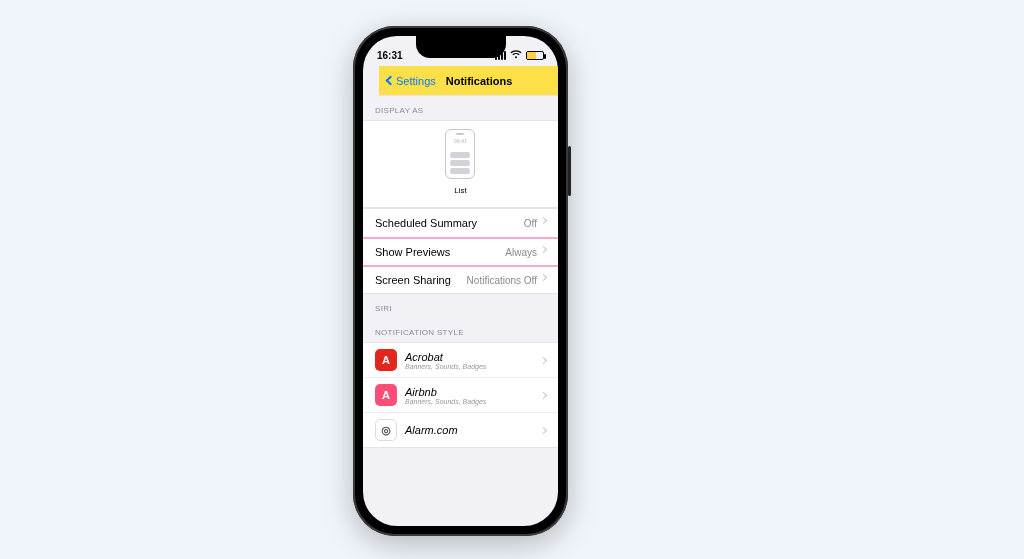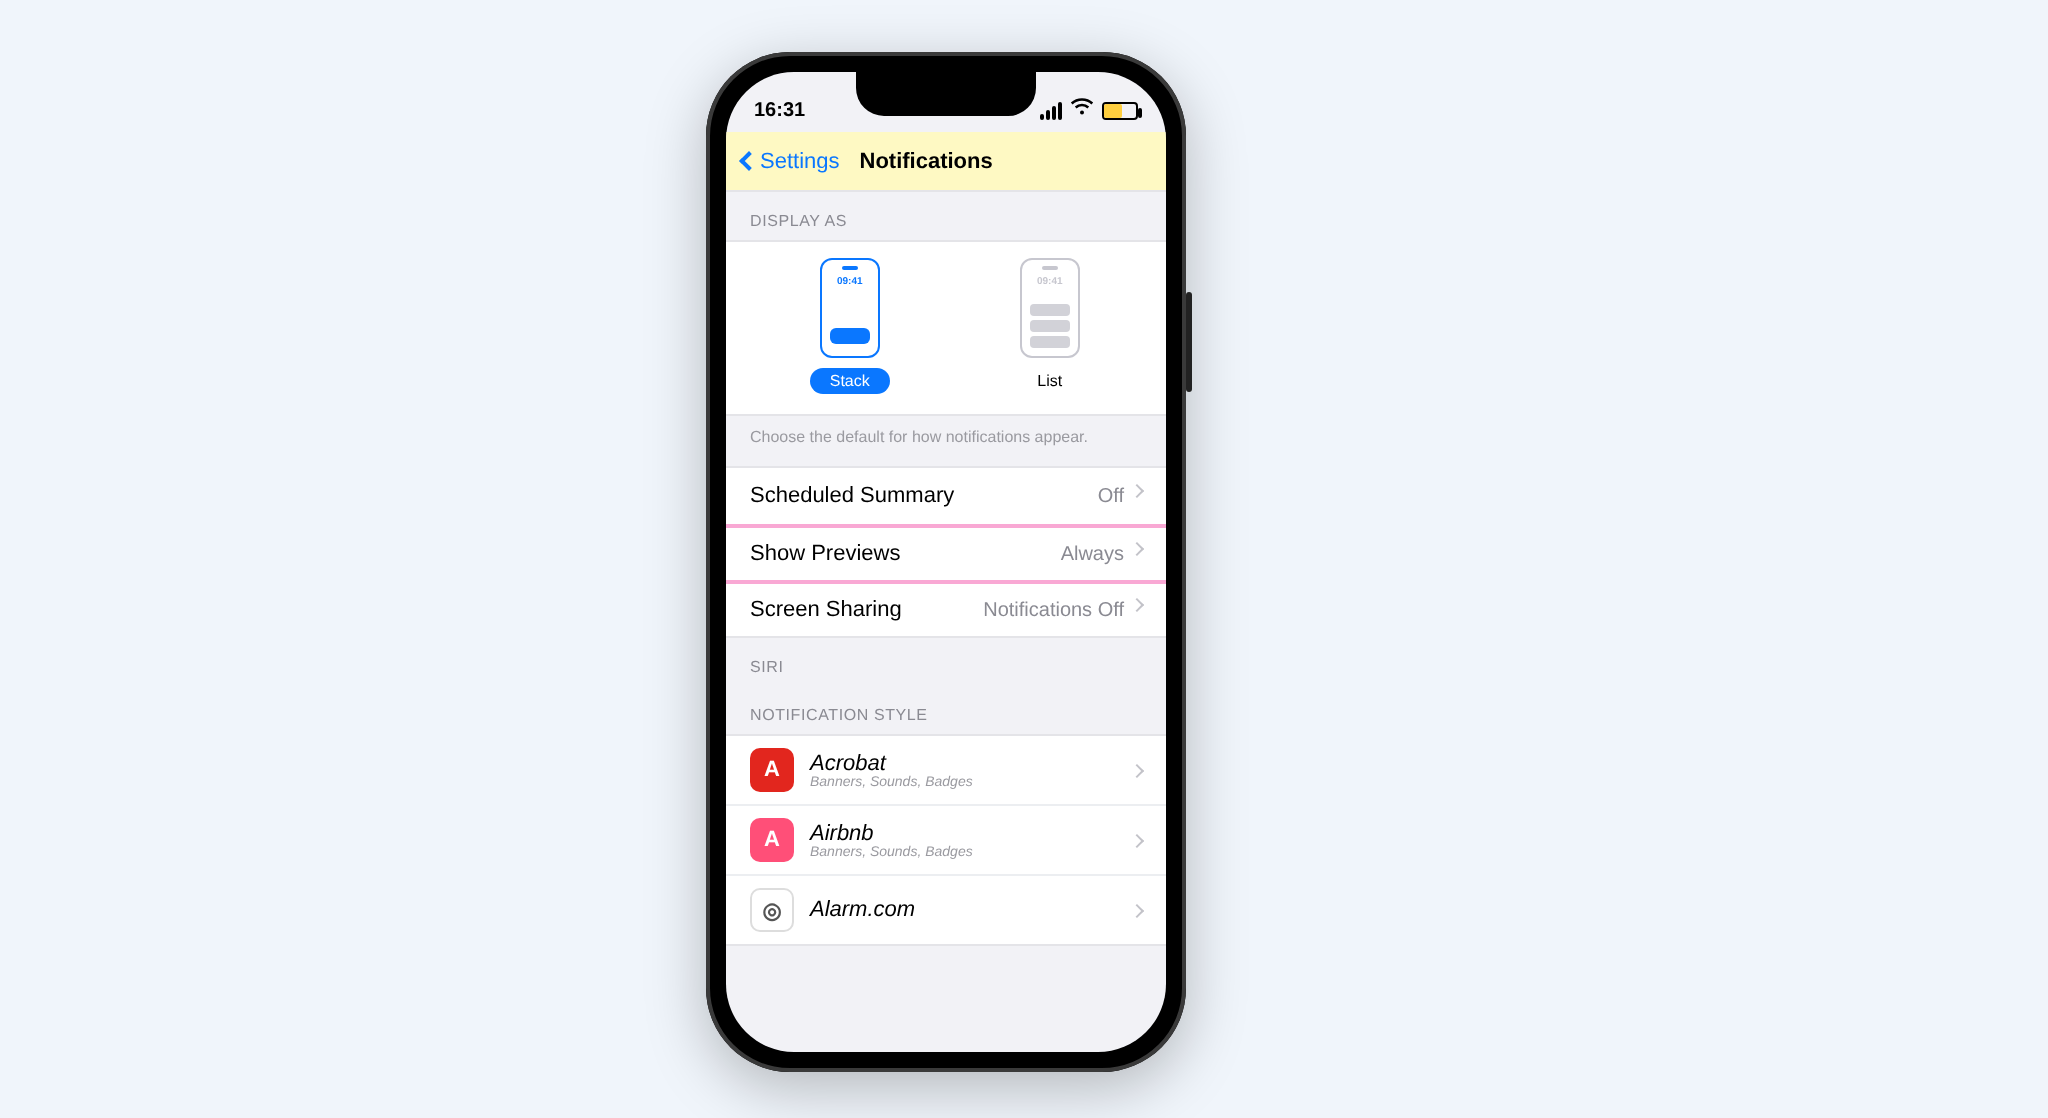--- a/index.html
+++ b/index.html
@@ -7,21 +7,21 @@
   body {
     background: #f0f5fb;
     font-family: -apple-system, BlinkMacSystemFont, "Helvetica Neue", Arial, sans-serif;
     position: relative;
     overflow: hidden;
   }
   
   .phone {
     position: absolute;
     left: 353px; top: 26px;
-    width: 240px; height: 510px;
+    width: 215px; height: 510px;
     background: #000;
     border-radius: 42px;
     box-shadow: 0 8px 30px rgba(0,0,0,.25), inset 0 0 0 2px #3a3a3a;
     padding: 10px;
   }
   .phone::after{ 
     content:"";
     position:absolute; right:-3px; top:120px; width:3px; height:50px; background:#222; border-radius:2px;
   }
   .screen {
@@ -46,23 +46,23 @@
   .status .right { display:flex; align-items:center; gap:4px; }
   .bars { display:inline-flex; align-items:flex-end; gap:1px; }
   .bars i { width:2px; background:#000; display:inline-block; border-radius:1px;}
   .bars i:nth-child(1){height:3px}.bars i:nth-child(2){height:5px}.bars i:nth-child(3){height:7px}.bars i:nth-child(4){height:9px}
   .battery { width:18px;height:9px;border:1px solid #000;border-radius:2px;position:relative;}
   .battery::after{content:"";position:absolute;right:-3px;top:2px;width:2px;height:5px;background:#000;border-radius:1px;}
   .battery i{display:block;height:100%;width:55%;background:#ffcf3f;border-radius:1px;}
   
   .navhdr {
     height: 30px;
-    background:#fef9c3;
+    background:#fde047;
     border-bottom:1px solid #e4e4e8;
-    display:flex; align-items:center; padding:0 8px; font-size:11px;
+    display:flex; align-items:center; padding:0 8px; font-size:11px;margin-left:16px;
   }
   .back { color:#0a77ff; display:flex; align-items:center; gap:2px; font-weight:400;}
   .chev-left { width:7px;height:7px;border-left:2px solid #0a77ff;border-bottom:2px solid #0a77ff;transform:rotate(45deg);}
   .navtitle { font-weight:600; margin-left:10px;}
   
   .content { height: calc(100% - 60px); overflow:hidden; font-size:11px; }
   .sect-label { font-size:8px; color:#8a8a92; letter-spacing:.3px; text-transform:uppercase; padding:10px 12px 5px;}
   .sect-caption { font-size:8px; color:#9a9aa0; padding:6px 12px 10px;}
   .group { background:#fff; border-top:1px solid #e4e4e8; border-bottom:1px solid #e4e4e8;}
   .row { display:flex; align-items:center; justify-content:space-between; padding:7px 12px; min-height:28px;}
@@ -127,41 +127,31 @@
         <span class="chev-left"></span>
         <span>Settings</span>
       </span>
       <span class="navtitle">Notifications</span>
     </div>
 
     <div class="content">
 
       <div class="sect-label">DISPLAY AS</div>
       <div class="displayas">
-        <div class="opt sel">
-          <div class="thumb">
-            <div class="ttick"></div>
-              <div class="ttime">09:41</div>
-            <div class="stack2"></div>
-              <div class="stack1"></div>
-          </div>
-          <span class="cap">Stack</span>
-        </div>
         <div class="opt">
           <div class="thumb">
             <div class="ttick"></div>
               <div class="ttime">09:41</div>
             <div class="listln l1"></div>
               <div class="listln l2"></div>
               <div class="listln l3"></div>
           </div>
           <span class="cap">List</span>
         </div>
       </div>
-      <div class="sect-caption">Choose the default for how notifications appear.</div>
 
       <div class="group">
         <div class="row">
           <span class="label">Scheduled Summary</span>
           <span class="value">
               <span>Off</span>
               <span class="chev-right"></span>
             </span>
         </div>
         <div class="row">

